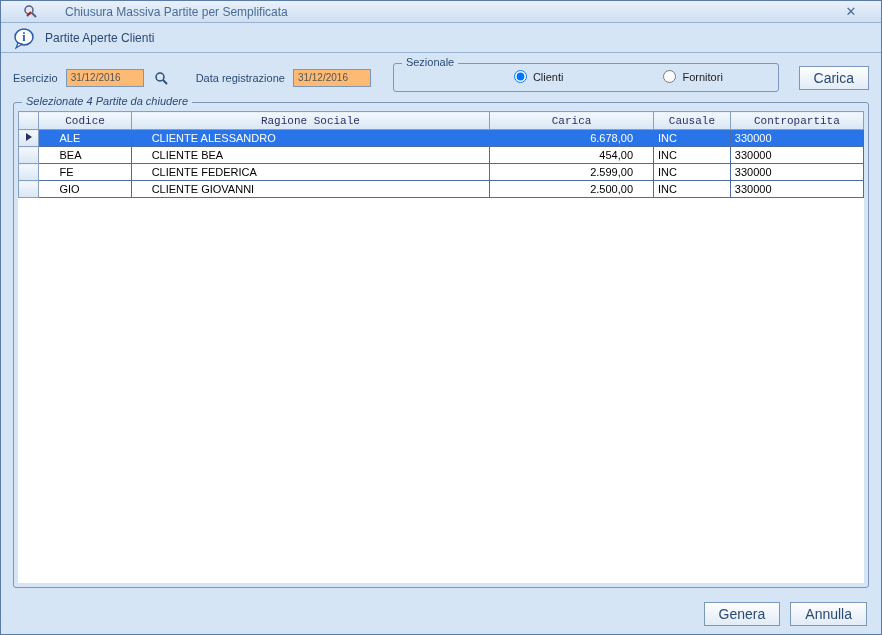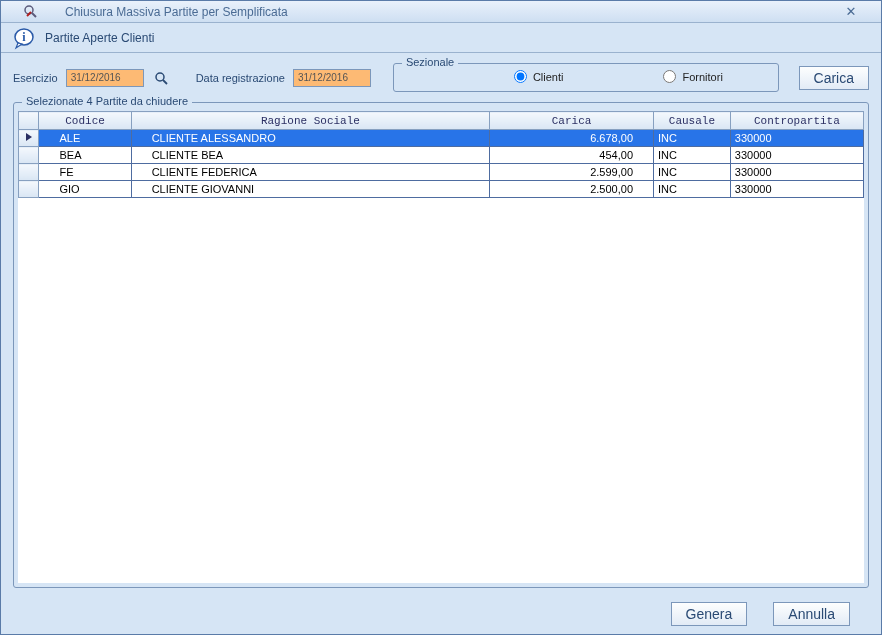--- a/index.html
+++ b/index.html
@@ -125,20 +125,21 @@
     padding: 8px 4px 4px 4px;
     background: #d6e5f5;
     height: 486px;
   }
   .table-legend {
     position: absolute;
     top: -8px; left: 8px;
     background: #d6e5f5;
     padding: 0 4px;
     color: #2a4a74;
+    font-style: italic;
   }
   .grid {
     background: #fff;
     height: 100%;
     overflow: auto;
   }
   table {
     width: 100%;
     border-collapse: collapse;
     table-layout: fixed;
@@ -179,23 +180,23 @@
     background: #2874e8;
     color: #fff;
   }
   td.saldo { text-align: right; }
   td.causale { text-align: left; padding-left: 4px; }
   td.contro { text-align: left; padding-left: 4px; }
 
   .footer {
     position: absolute;
     bottom: 8px;
-    right: 31px;
-    display: flex;
-    gap: 26px;
+    right: 14px;
+    display: flex;
+    gap: 10px;
   }
 </style>
 </head>
 <body>
 <div class="window">
 
   <div class="titlebar">
     <span class="titlebar-icon">
       <svg width="14" height="14" viewBox="0 0 14 14">
         <circle cx="5" cy="5" r="4" fill="none" stroke="#5b5b7b" stroke-width="1.5"></circle>

